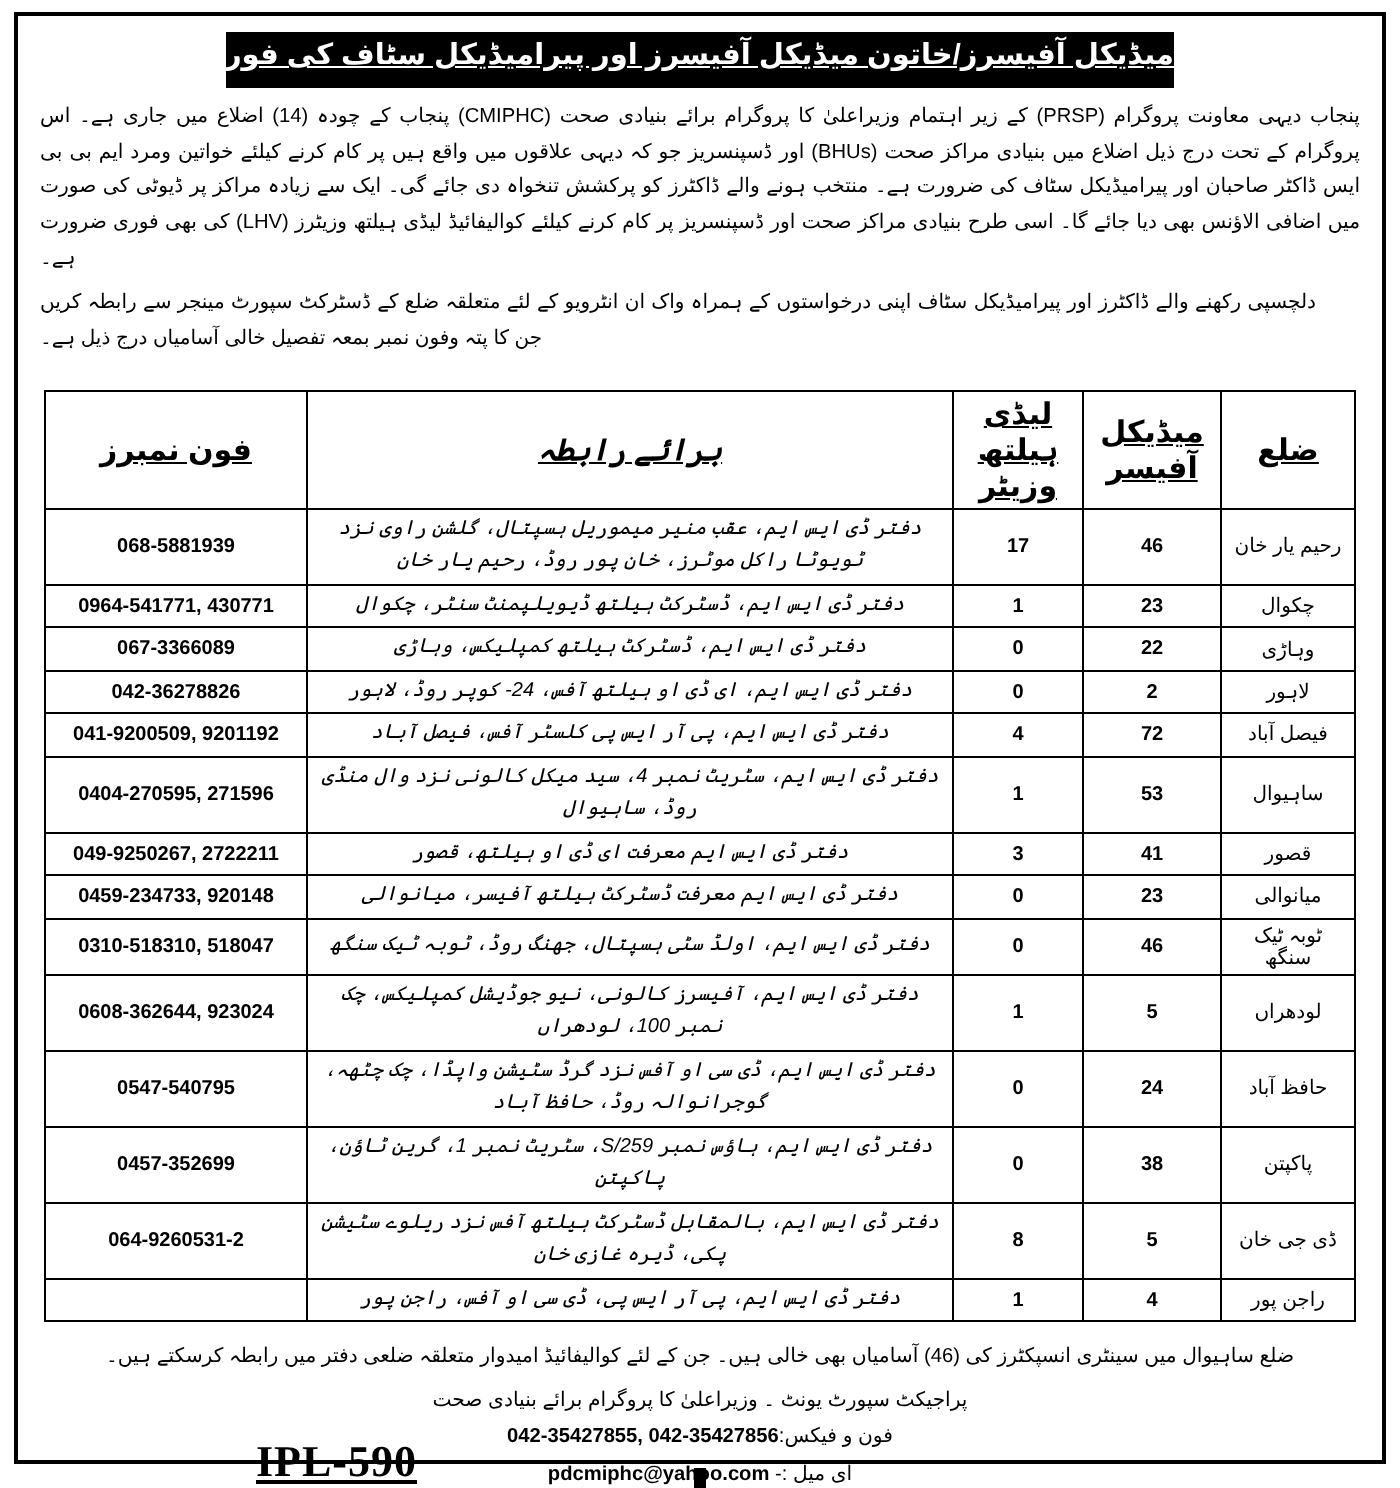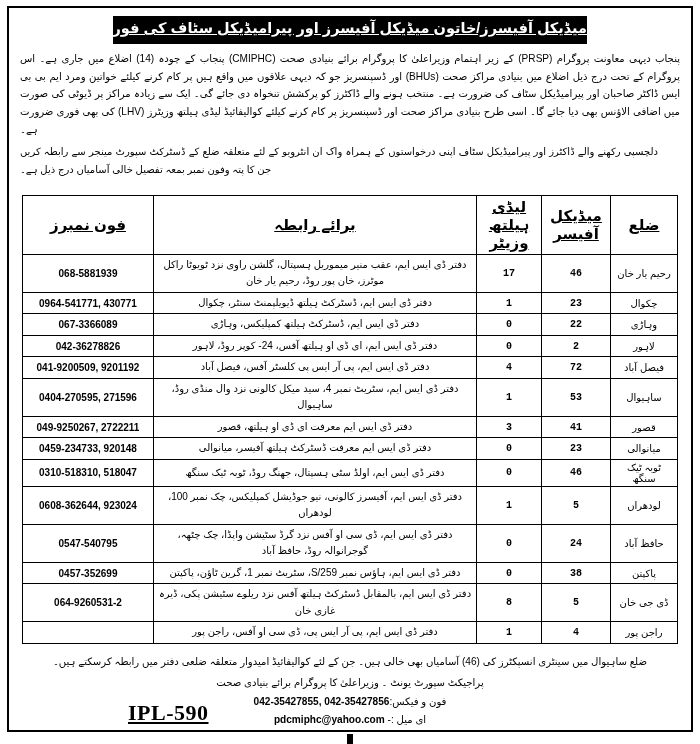--- a/index.html
+++ b/index.html
@@ -108,30 +108,30 @@
   table.jobs-table thead th {
     font-weight: bold;
     text-decoration: underline;
     text-align: center;
     height: 20px;
     font-size: 15px;
   }
   .col-district   { width: 58px;  text-align: center; }
   .col-mo         { width: 60px;  text-align: center; border-right-width: 2px; border-left-width: 2px; }
   .col-lhv        { width: 56px;  text-align: center; border-right-width: 2px; border-left-width: 2px; }
-  .col-contact    { width: auto;  text-align: center; }
+  .col-contact    { width: auto;  text-align: center; font-style: italic; }
   .col-phone      { width: 122px; text-align: center; }
 
   td.cell-district {
     text-align: center;
     font-size: 10.5px;
   }
   td.cell-num {
     text-align: center;
-    font-family: Liberation Mono, monospace;
+    font-family: Liberation Sans, sans-serif;
     font-weight: bold;
     font-size: 11px;
     direction: ltr;
   }
   td.cell-contact {
     text-align: center;
     font-size: 9.9px;
     line-height: 1.65;
   }
   td.cell-phone {

